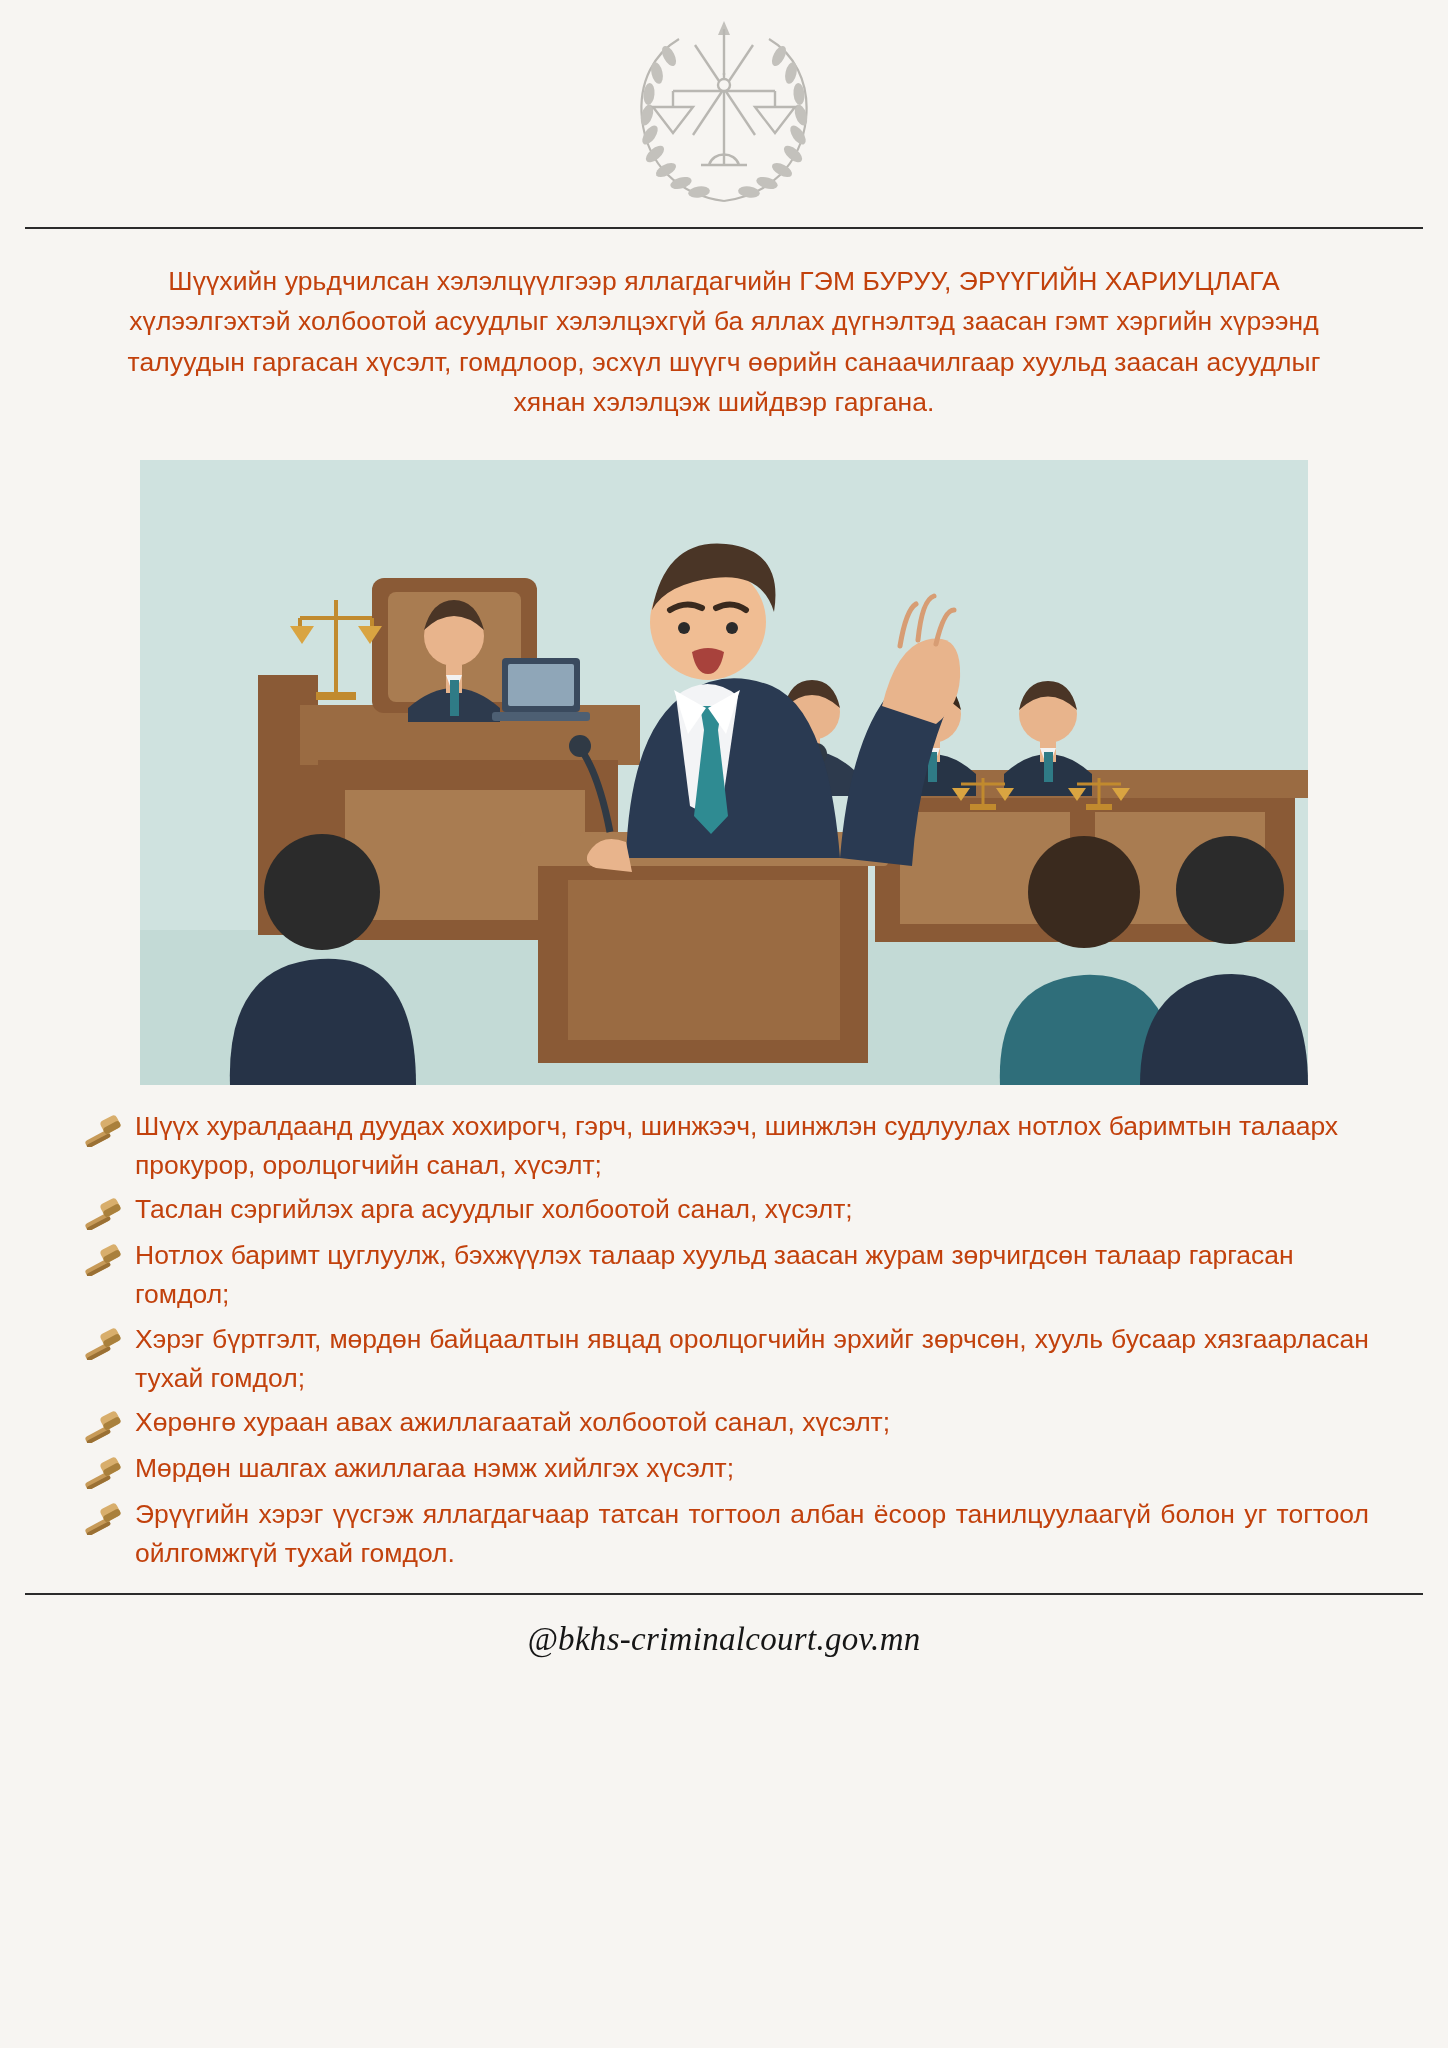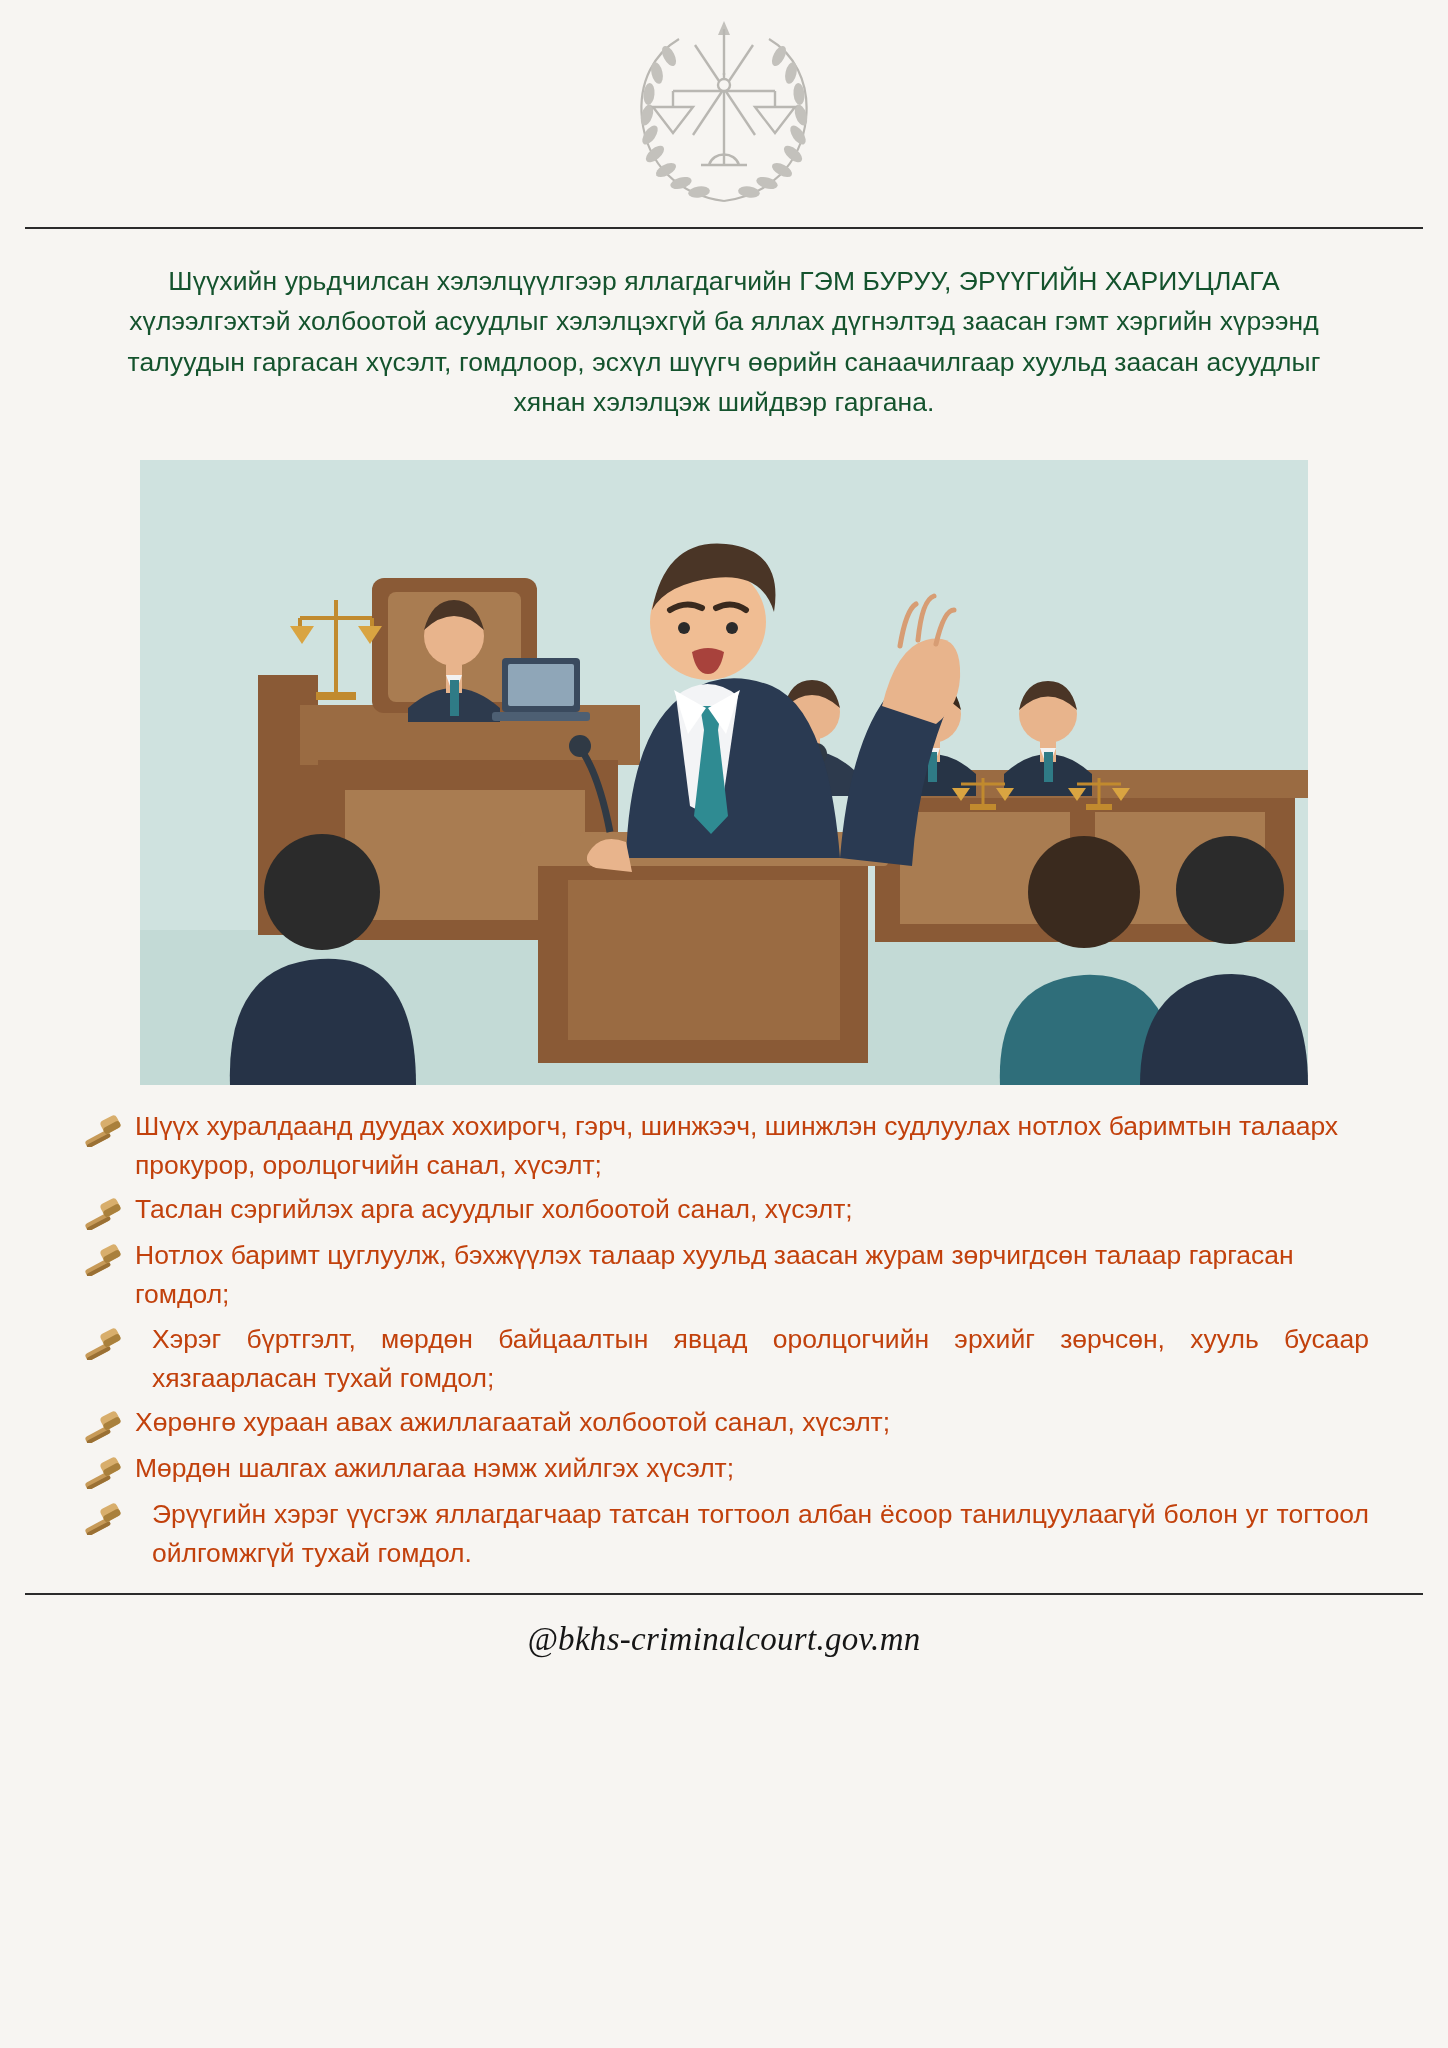--- a/index.html
+++ b/index.html
@@ -47,21 +47,21 @@
   .rule.top { margin-top: 2px; }
   .rule.bottom { margin-top: 14px; }
 
   
   .intro {
     width: 1250px;
     margin: 32px auto 0 auto;
     text-align: center;
     font-size: 26.5px;
     line-height: 1.52;
-    color: #14532d;
+    color: #c2410c;
     letter-spacing: 0.1px;
   }
 
   
   .illustration {
     margin-top: 38px;
     width: 1168px;
     height: 625px;
     border: 0;
     background: #cfe3e0;
@@ -84,21 +84,21 @@
     width: 46px;
     height: 34px;
     margin-top: 6px;
     margin-right: 10px;
   }
   .item-text {
     font-size: 26.5px;
     line-height: 1.46;
     color: #c2410c;
   }
-  .item-text.justify { text-align: justify; margin-left: 17px; }
+  .item-text.justify { text-align: justify; }
 
   
   .footer {
     margin-top: 26px;
     font-family: "Liberation Serif", serif;
     font-style: italic;
     font-size: 33px;
     color: #161616;
     text-underline-offset: 5px;
     letter-spacing: 0.3px;

